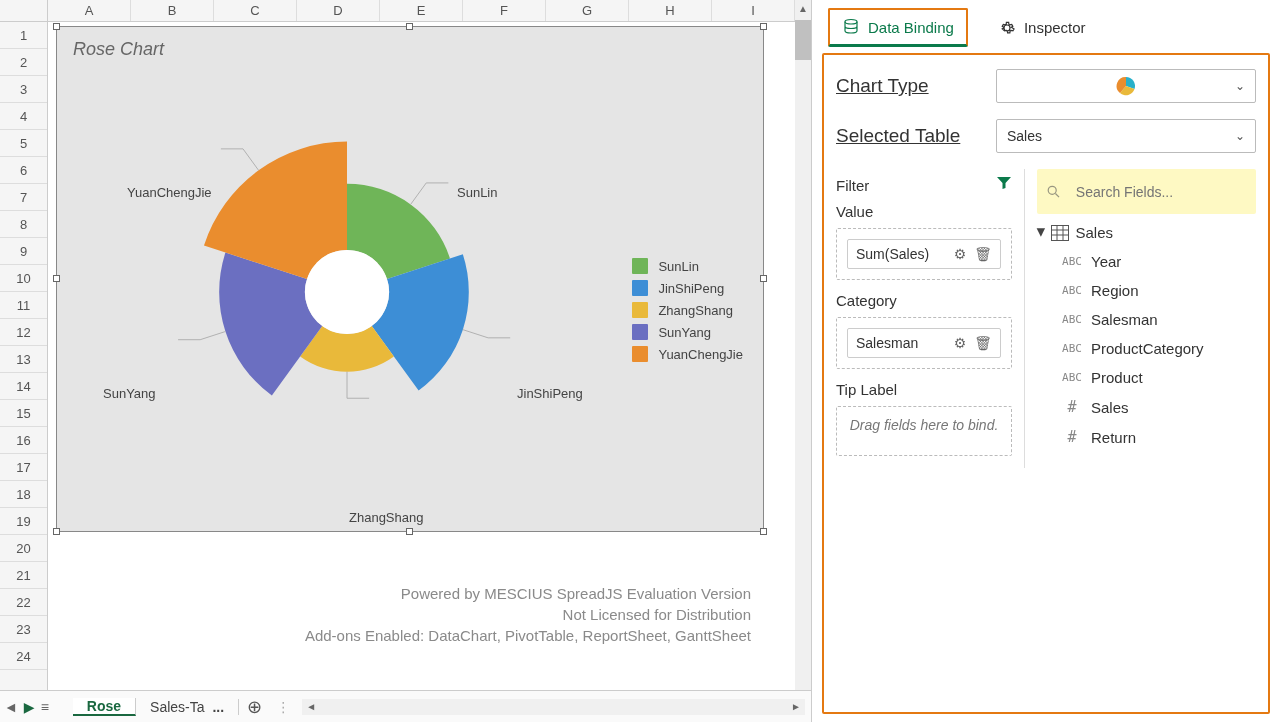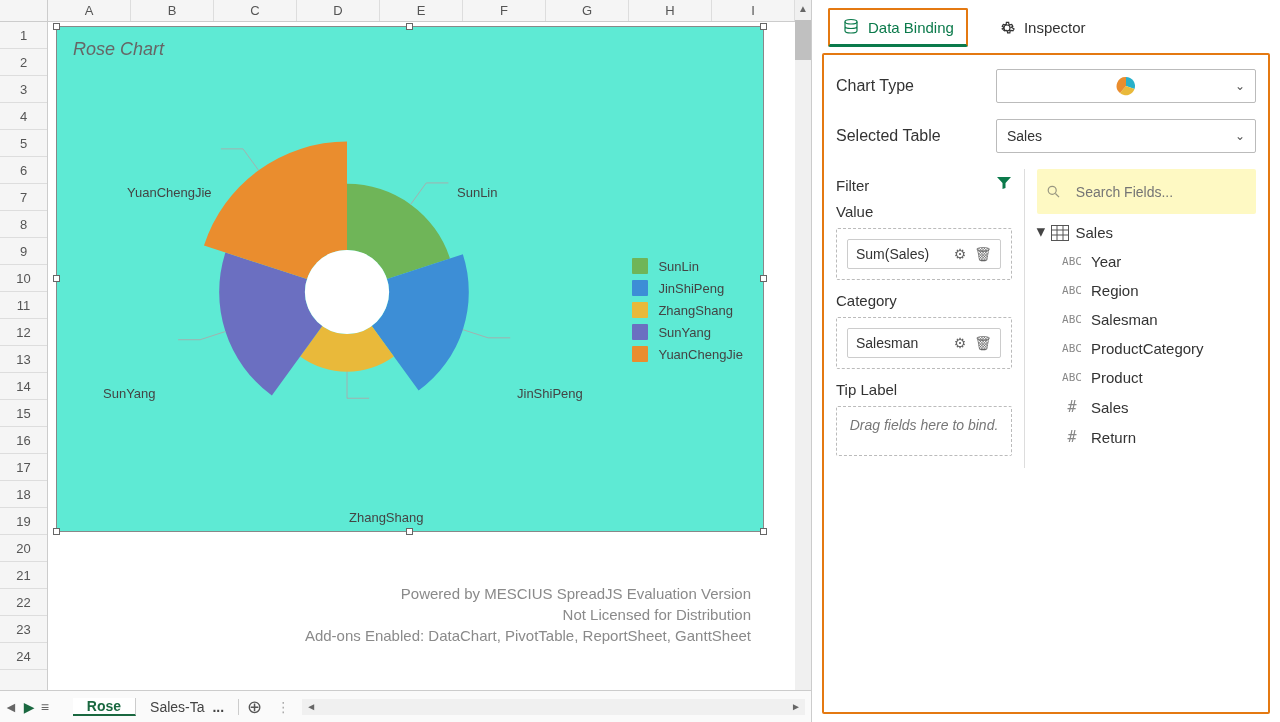--- a/index.html
+++ b/index.html
@@ -14,21 +14,21 @@
   .corner { position: absolute; top: 0; left: 0; width: 48px; height: 22px; background: #f5f5f5; border-right: 1px solid #ccc; border-bottom: 1px solid #ccc; }
   .row-headers { position: absolute; top: 22px; left: 0; width: 48px; bottom: 0; background: #f5f5f5; border-right: 1px solid #ccc; }
   .row-headers div { height: 27px; line-height: 27px; text-align: center; border-bottom: 1px solid #ddd; font-size: 13px; color: #555; }
   .vscroll { position: absolute; top: 0; right: 0; width: 16px; height: 100%; background: #f0f0f0; }
   .vscroll .thumb { position: absolute; width: 100%; height: 40px; top: 20px; background: #c0c0c0; }
   .vscroll .arrow { position: absolute; width: 100%; height: 18px; text-align: center; font-size: 10px; color: #666; line-height: 18px; }
   .vscroll .arrow.up { top: 0; }
   .cells { position: absolute; top: 22px; left: 48px; right: 16px; bottom: 0; }
 
   
-  .chart-box { position: absolute; top: 4px; left: 8px; width: 708px; height: 506px; border: 1px solid #888; background: #5eead4; }
+  .chart-box { position: absolute; top: 4px; left: 8px; width: 708px; height: 506px; border: 1px solid #888; background: #e5e5e5; }
   .handle { position: absolute; width: 7px; height: 7px; background: #fff; border: 1px solid #666; }
   .handle.tl { top: -4px; left: -4px; } .handle.tr { top: -4px; right: -4px; }
   .handle.bl { bottom: -4px; left: -4px; } .handle.br { bottom: -4px; right: -4px; }
   .handle.tc { top: -4px; left: 50%; margin-left: -4px; } .handle.bc { bottom: -4px; left: 50%; margin-left: -4px; }
   .handle.lc { left: -4px; top: 50%; margin-top: -4px; } .handle.rc { right: -4px; top: 50%; margin-top: -4px; }
   .chart-title { font-style: italic; color: #666; font-size: 18px; padding: 12px 16px; }
   .chart-body { position: relative; width: 100%; height: 440px; }
   .rose-svg { position: absolute; left: 30px; top: -10px; }
   .cat-label { position: absolute; font-size: 13px; color: #444; white-space: nowrap; }
   .leader { stroke: #aaa; stroke-width: 1; fill: none; }
@@ -54,21 +54,21 @@
 
   
   .side { width: 468px; display: flex; flex-direction: column; padding: 8px 10px; }
   .side-tabs { display: flex; gap: 18px; align-items: center; margin-bottom: 6px; padding-left: 6px; }
   .side-tab { display: flex; align-items: center; gap: 8px; padding: 8px 12px; font-size: 15px; cursor: pointer; color: #333; }
   .side-tab.active { border: 2px solid #e47911; border-radius: 2px; color: #0b7a4b; font-weight: 500; border-bottom: 3px solid #0b7a4b; }
   .side-tab svg { width: 18px; height: 18px; }
 
   .panel-box { border: 2px solid #e47911; border-radius: 2px; padding: 14px 12px; flex: 1; overflow: auto; }
   .row { display: flex; align-items: center; margin-bottom: 16px; }
-  .row .lbl { width: 160px; font-size: 16px; color: #333; }
+  .row .lbl { width: 160px; font-size: 19px; color: #333; text-decoration: underline; }
   .row .sel { flex: 1; height: 34px; border: 1px solid #bbb; border-radius: 2px; display: flex; align-items: center; justify-content: space-between; padding: 0 10px; background: #fff; cursor: pointer; }
   .row .sel.center { justify-content: center; position: relative; }
   .row .sel.center .caret { position: absolute; right: 10px; }
   .caret { font-size: 12px; color: #555; }
 
   .twocol { display: flex; gap: 12px; }
   .left-col { flex: 1; }
   .right-col { width: 232px; border-left: 1px solid #ddd; padding-left: 12px; }
 
   .sec-head { display: flex; justify-content: space-between; align-items: center; font-size: 15px; color: #333; margin: 6px 0 8px; }

